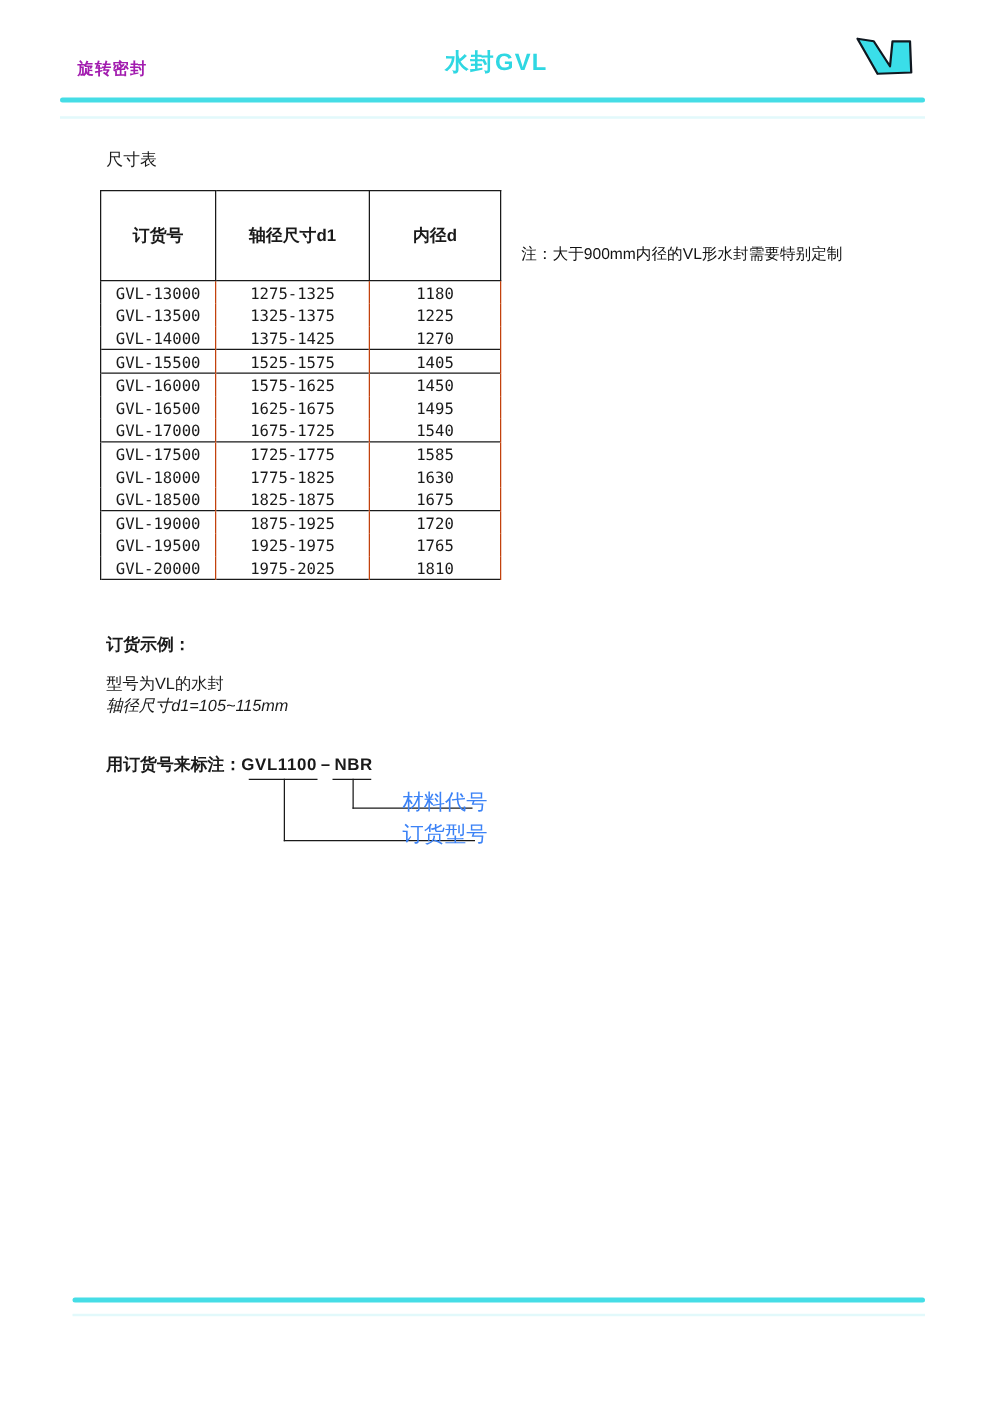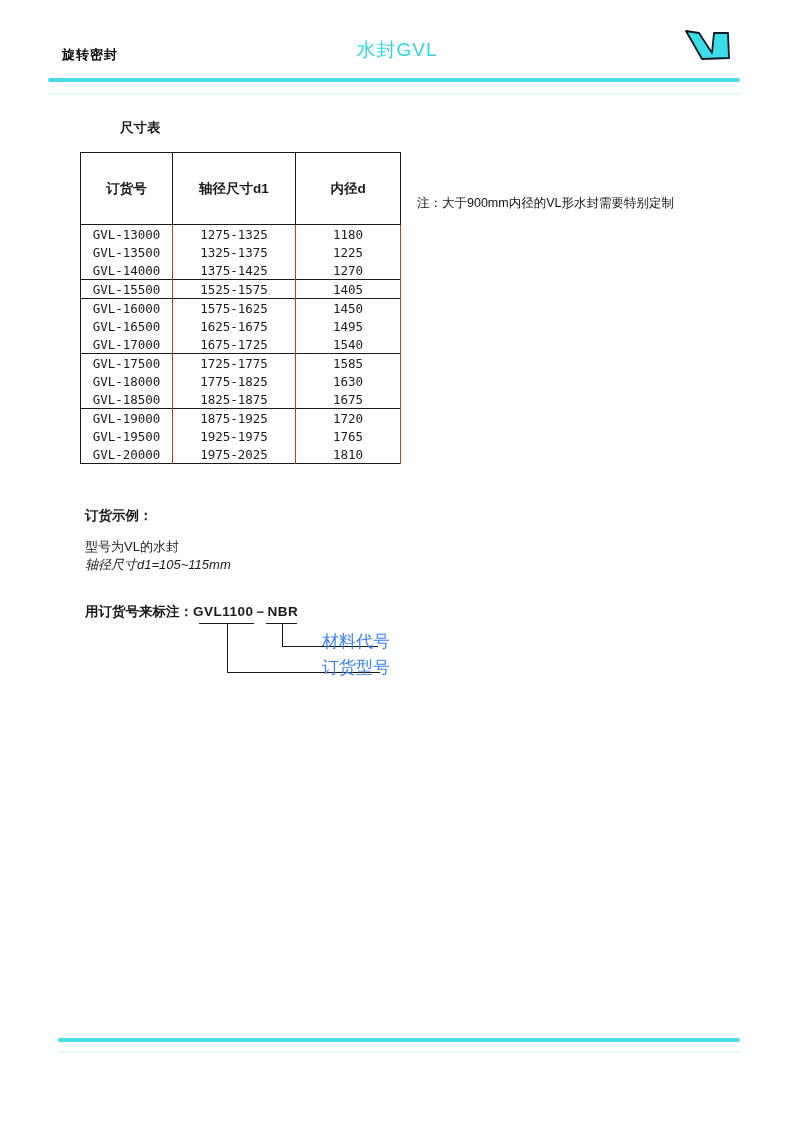--- a/index.html
+++ b/index.html
@@ -3,33 +3,33 @@
 <meta charset="utf-8">
 <style>
   html,body{margin:0;padding:0;background:#fff;}
   .page{
     position:relative;width:794px;height:1123px;background:#ffffff;
     font-family:"Liberation Sans",sans-serif;color:#1a1a1a;overflow:hidden;
   }
   
   .hdr-left{
     position:absolute;left:62px;top:46px;font-size:13px;font-weight:bold;
-    color:#000000;letter-spacing:1px;
+    color:#a21caf;letter-spacing:1px;
   }
   .page-title{
     position:absolute;left:0;right:0;top:37px;text-align:center;
-    font-size:19px;font-weight:normal;color:#2fd7e2;letter-spacing:1px;
+    font-size:19px;font-weight:bold;color:#2fd7e2;letter-spacing:1px;
   }
   .logo{position:absolute;left:684px;top:28px;width:47px;height:35px;}
   .rule-main{position:absolute;left:48px;width:692px;height:4px;background:#45dde6;border-radius:2px;}
   .rule-faint{position:absolute;left:48px;width:692px;height:2px;background:#e2f9fb;}
   .rule-top{top:78px;} .rule-top-faint{top:93px;}
   .rule-bottom{top:1038px;left:58px;width:682px;} .rule-bottom-faint{top:1051px;left:58px;width:682px;}
   
-  .tbl-heading{position:absolute;left:85px;top:119px;font-size:13.5px;font-weight:bold;margin-left:35px;}
+  .tbl-heading{position:absolute;left:85px;top:119px;font-size:13.5px;font-weight:normal;}
   .dim-table{
     position:absolute;left:80px;top:152px;width:320px;
     border-collapse:collapse;table-layout:fixed;
     border:1.5px solid #1a1a1a;
   }
   .dim-table col.c1{width:92px;} .dim-table col.c2{width:123px;} .dim-table col.c3{width:105px;}
   .dim-table th{
     height:39px;font-size:13.5px;font-weight:600;text-align:center;vertical-align:middle;
     border:1px solid #1a1a1a;border-bottom:1px solid #1a1a1a;padding:16px;
     font-family:"Liberation Sans",sans-serif;

